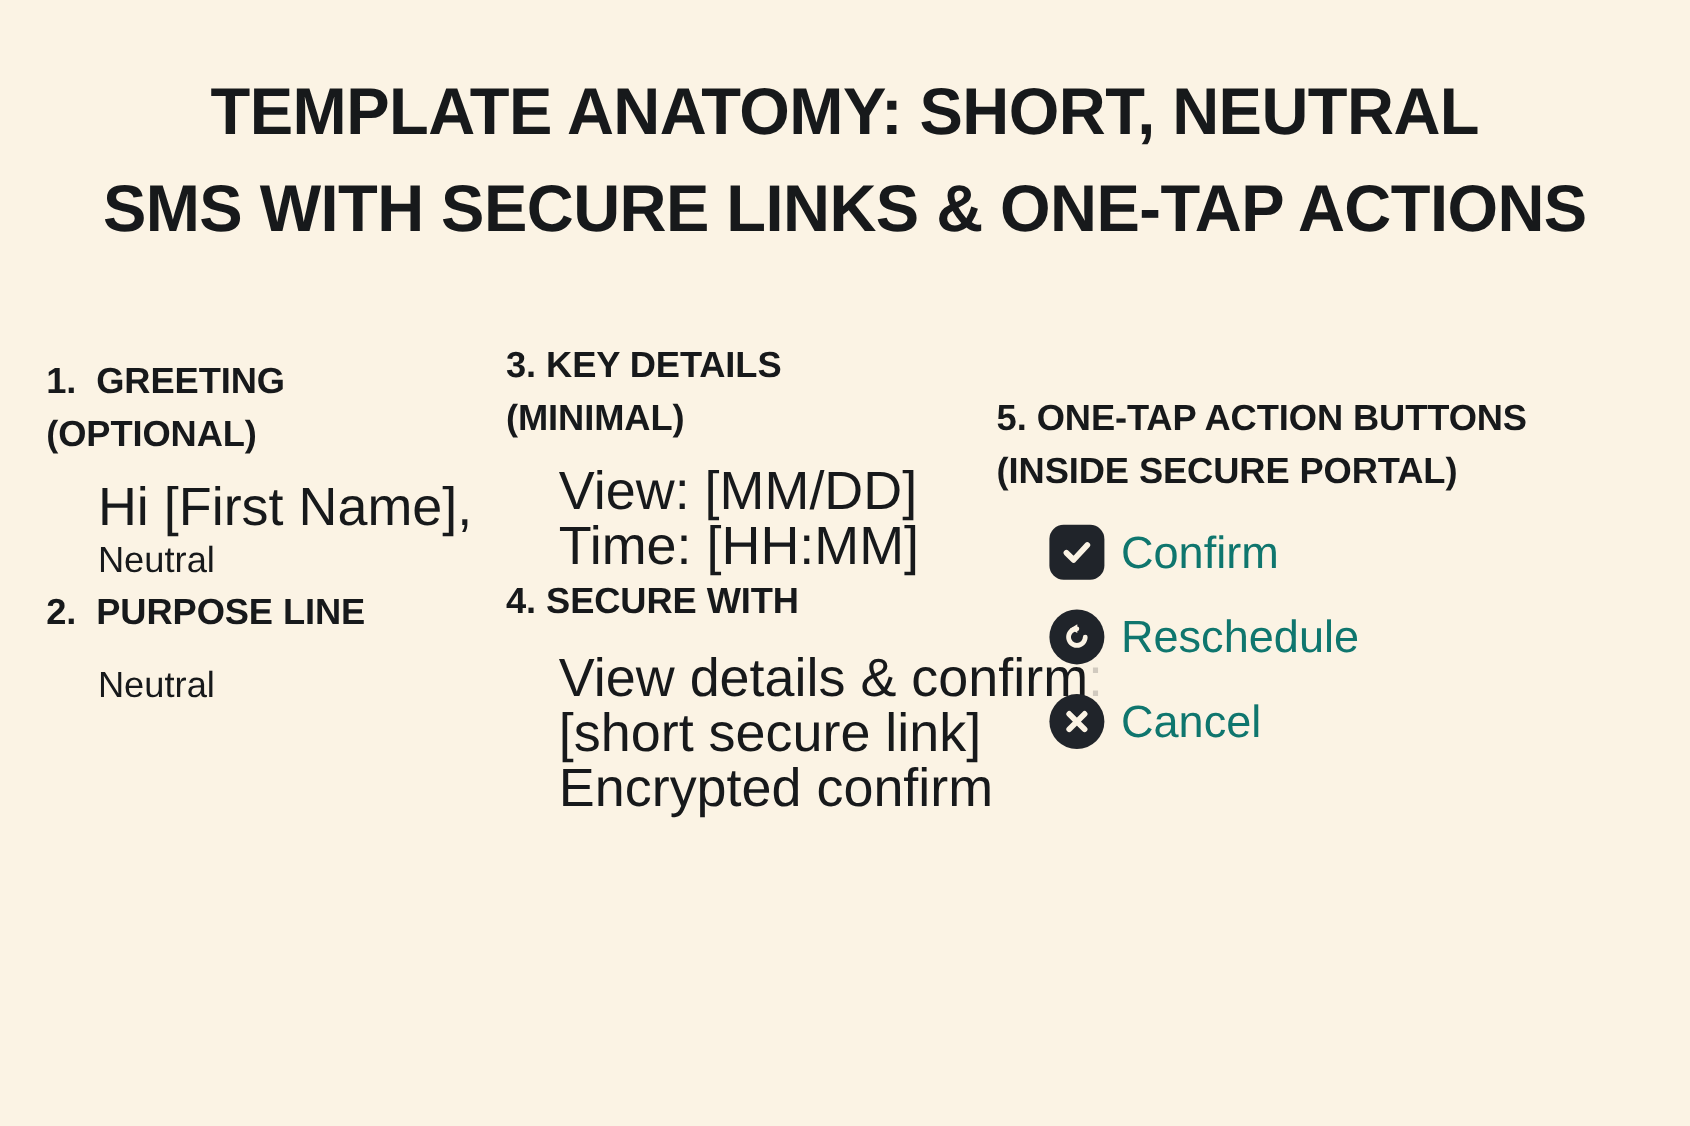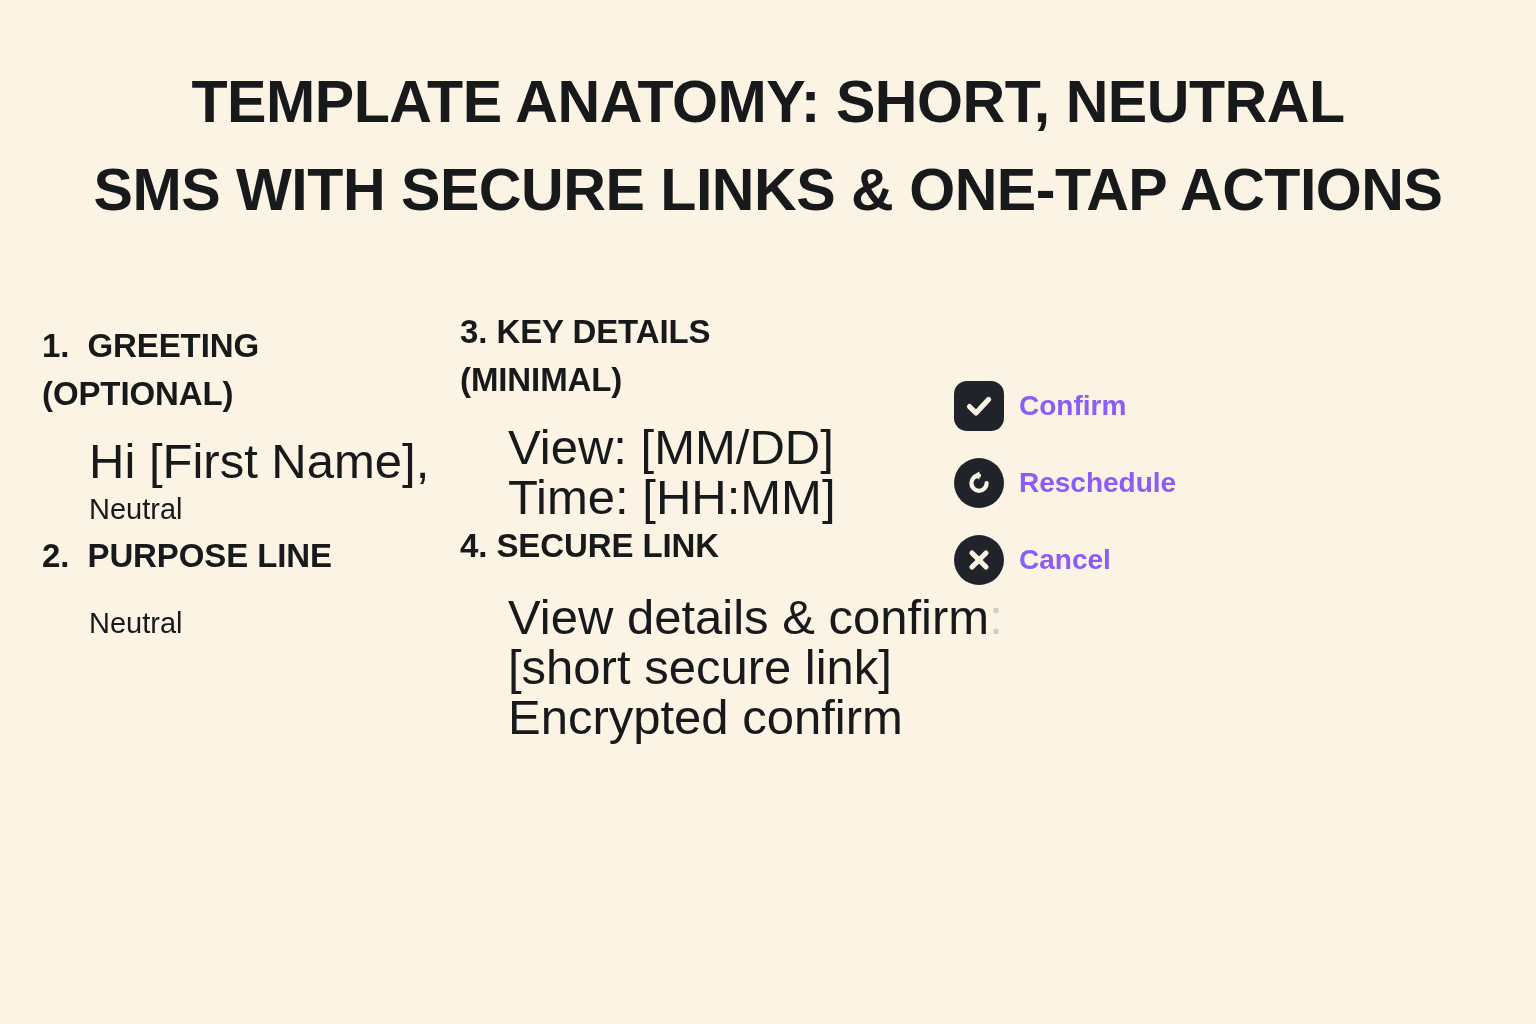--- a/index.html
+++ b/index.html
@@ -68,21 +68,21 @@
     padding-left: 47px;
   }
   .body-lg {
     font-size: 49px;
     line-height: 50px;
     font-weight: 400;
     color: #17191B;
     white-space: nowrap;
   }
   .body-sm {
-    font-size: 29px;
+    font-size: 33px;
     line-height: 46px;
     font-weight: 400;
     color: #17191B;
     white-space: nowrap;
   }
   .faded { opacity: 0.18; }
 
   
   .blk-greeting .block-body  { margin-top: 18px; }
   .blk-purpose               { margin-top: 96px; }
@@ -111,24 +111,24 @@
     display: flex;
     align-items: center;
     justify-content: center;
     margin-right: 15px;
   }
   .icon-squircle { border-radius: 13px; }
   .icon-circle   { border-radius: 50%; }
   .action-icon svg { display: block; }
 
   .action-label {
-    font-size: 28px;
+    font-size: 41px;
     line-height: 50px;
-    font-weight: 700;
-    color: #8b5cf6;
+    font-weight: 400;
+    color: #0f766e;
     white-space: nowrap;
   }
 </style>
 </head>
 <body>
 
 <div class="page">
 
   <div class="title-block">
     <span class="title-line">TEMPLATE ANATOMY: SHORT, NEUTRAL</span>
@@ -160,33 +160,35 @@
     <div class="block blk-keydetails">
       <div class="block-head"><span>3.</span><span class="num-gap"> </span><span>KEY DETAILS
 (MINIMAL)</span></div>
       <div class="block-body">
         <div class="body-lg">View: [MM/DD]</div>
         <div class="body-lg">Time: [HH:MM]</div>
       </div>
     </div>
 
     <div class="block blk-securelink">
-      <div class="block-head"><span>4.</span><span class="num-gap"> </span><span>SECURE LINK</span></div>
+      <div class="block-head"><span>4.</span><span class="num-gap"> </span><span>SECURE WITH</span></div>
       <div class="block-body">
         <div class="body-lg"><span>View details &amp; confirm</span><span class="faded">:</span></div>
         <div class="body-lg">[short secure link]</div>
         <div class="body-lg">Encrypted confirm</div>
       </div>
     </div>
 
   </div>
 
   <div class="col col-3">
 
     <div class="block blk-actions">
+      <div class="block-head"><span>5.</span><span class="num-gap"> </span><span>ONE-TAP ACTION BUTTONS
+(INSIDE SECURE PORTAL)</span></div>
 
       <div class="block-body">
 
         <div class="action-row">
           <span class="action-icon icon-squircle">
             <svg width="34" height="34" viewBox="0 0 34 34" aria-hidden="true">
               <path d="M7.5 17.6 L14 24 L26.5 10.5" fill="none" stroke="#FBF3E4" stroke-width="5.2" stroke-linecap="round" stroke-linejoin="round"></path>
             </svg>
           </span>
           <span class="action-label">Confirm</span>

